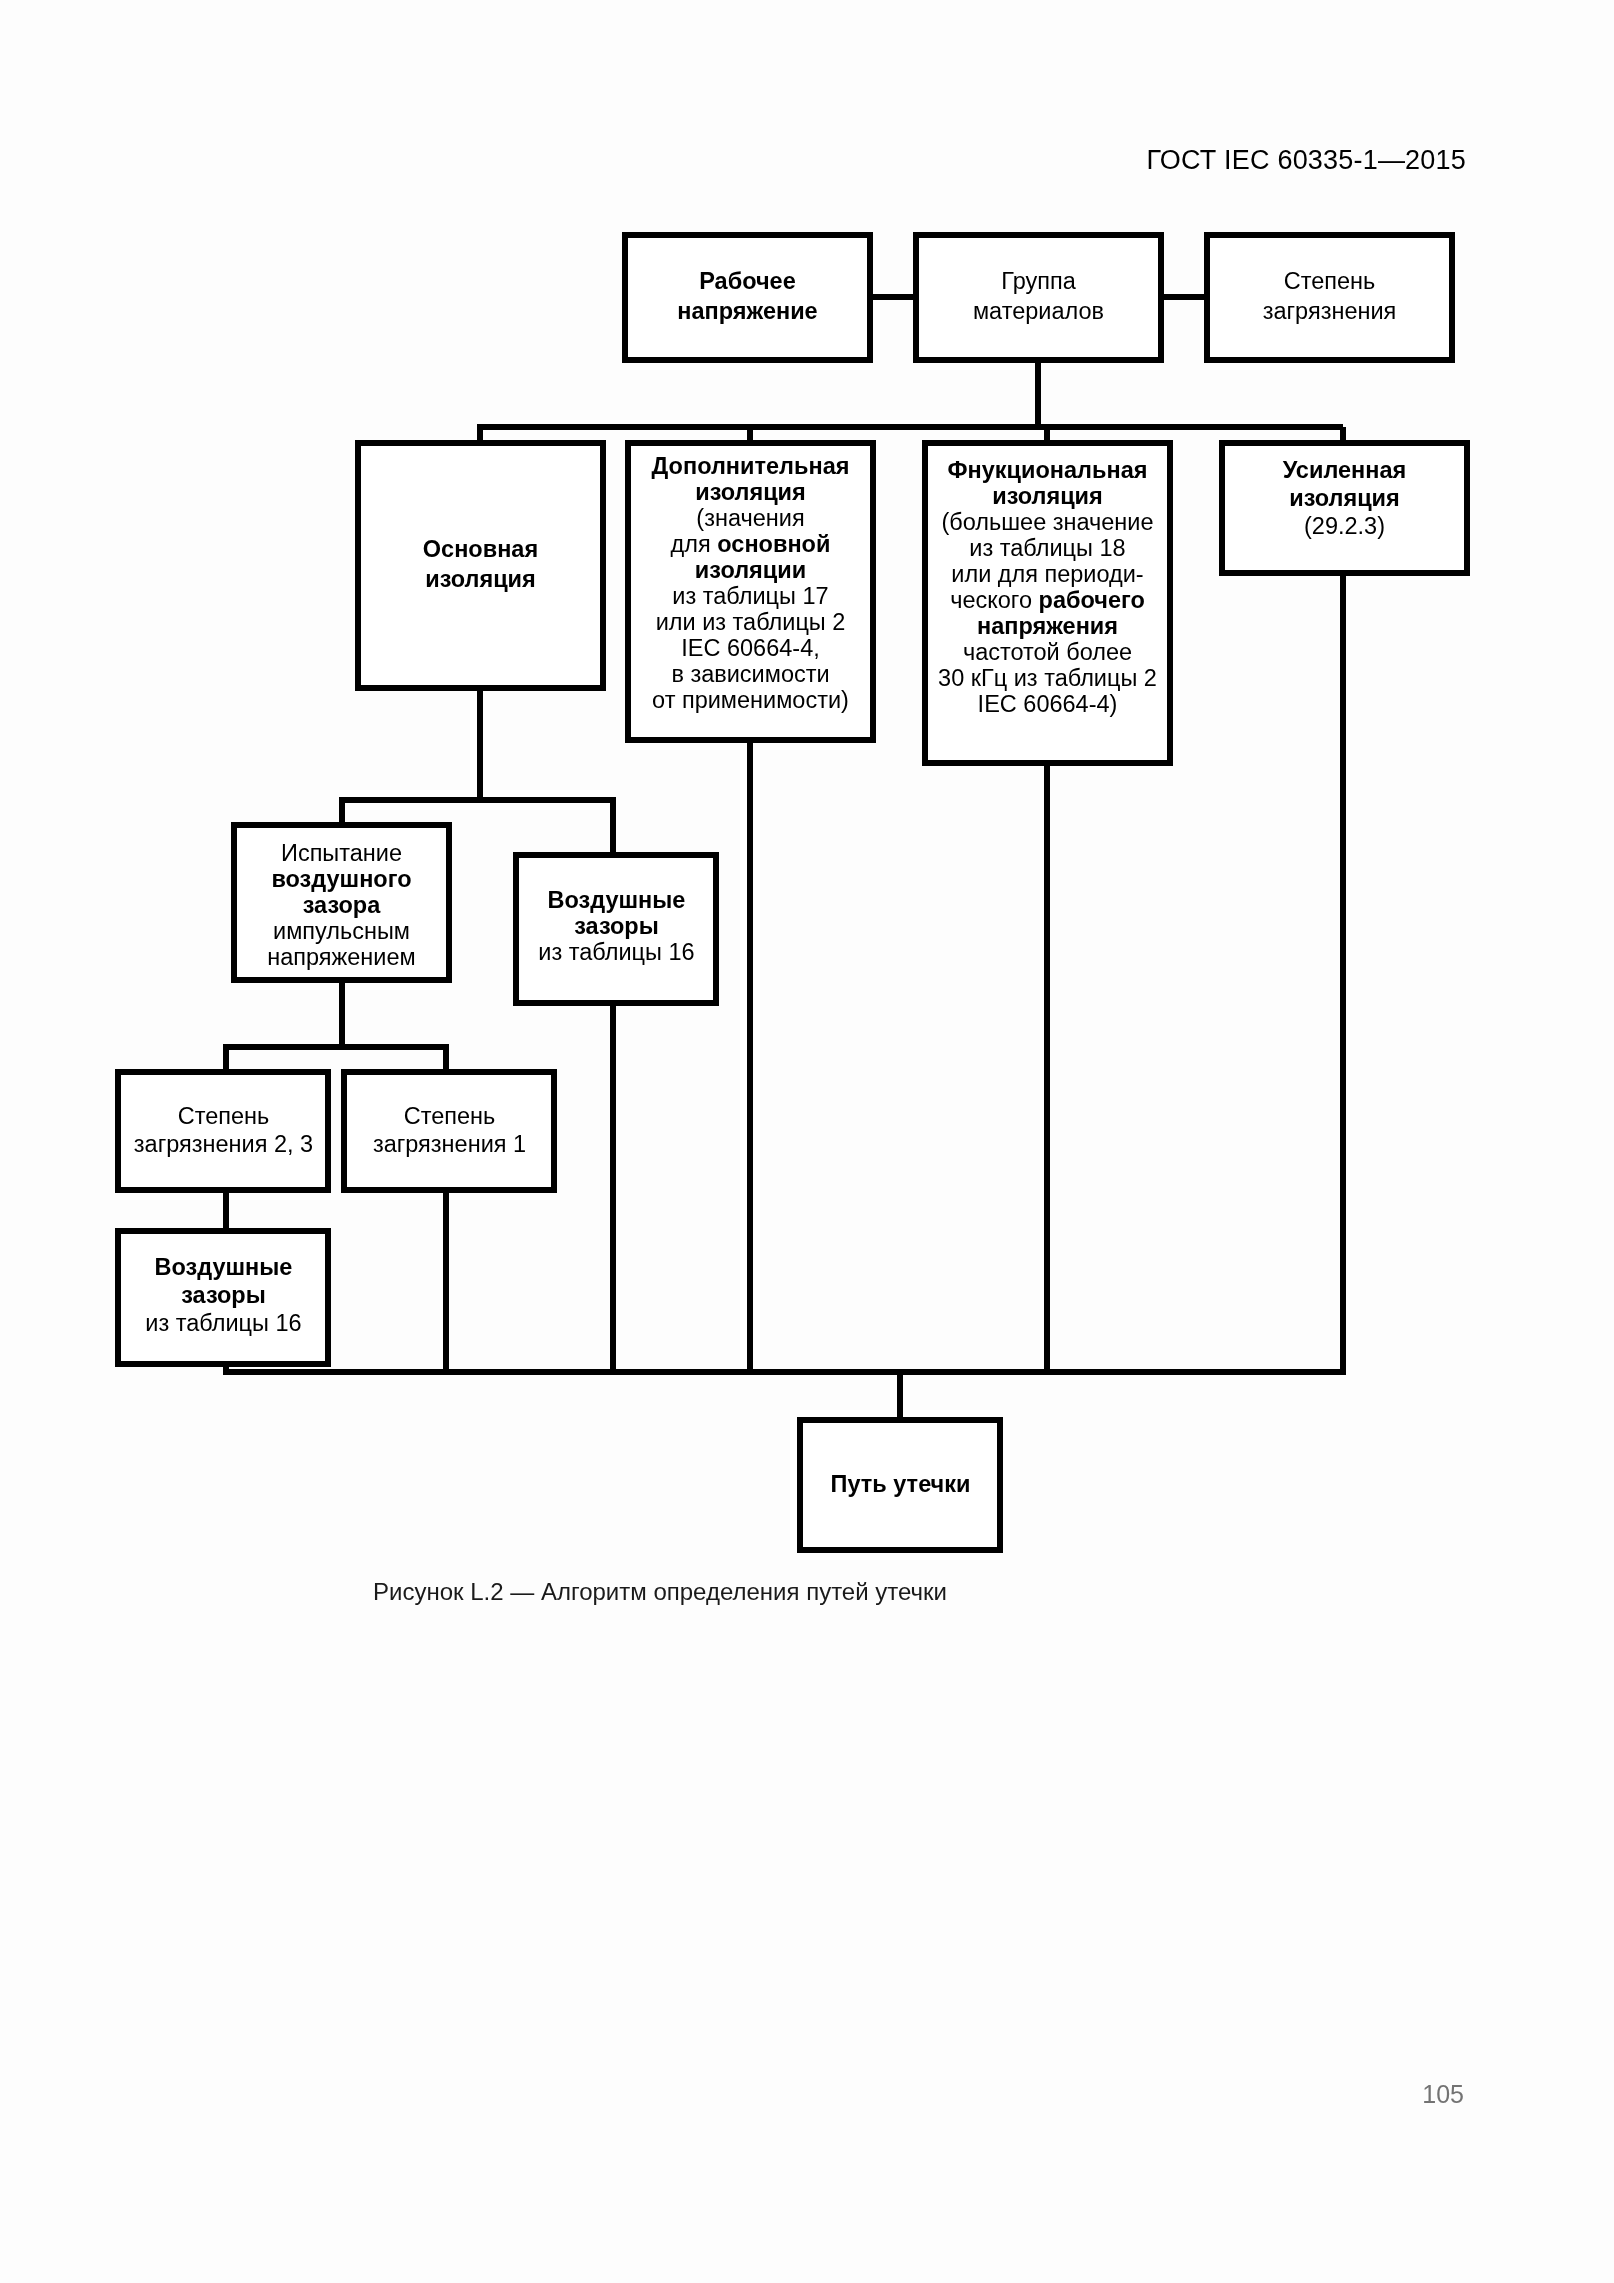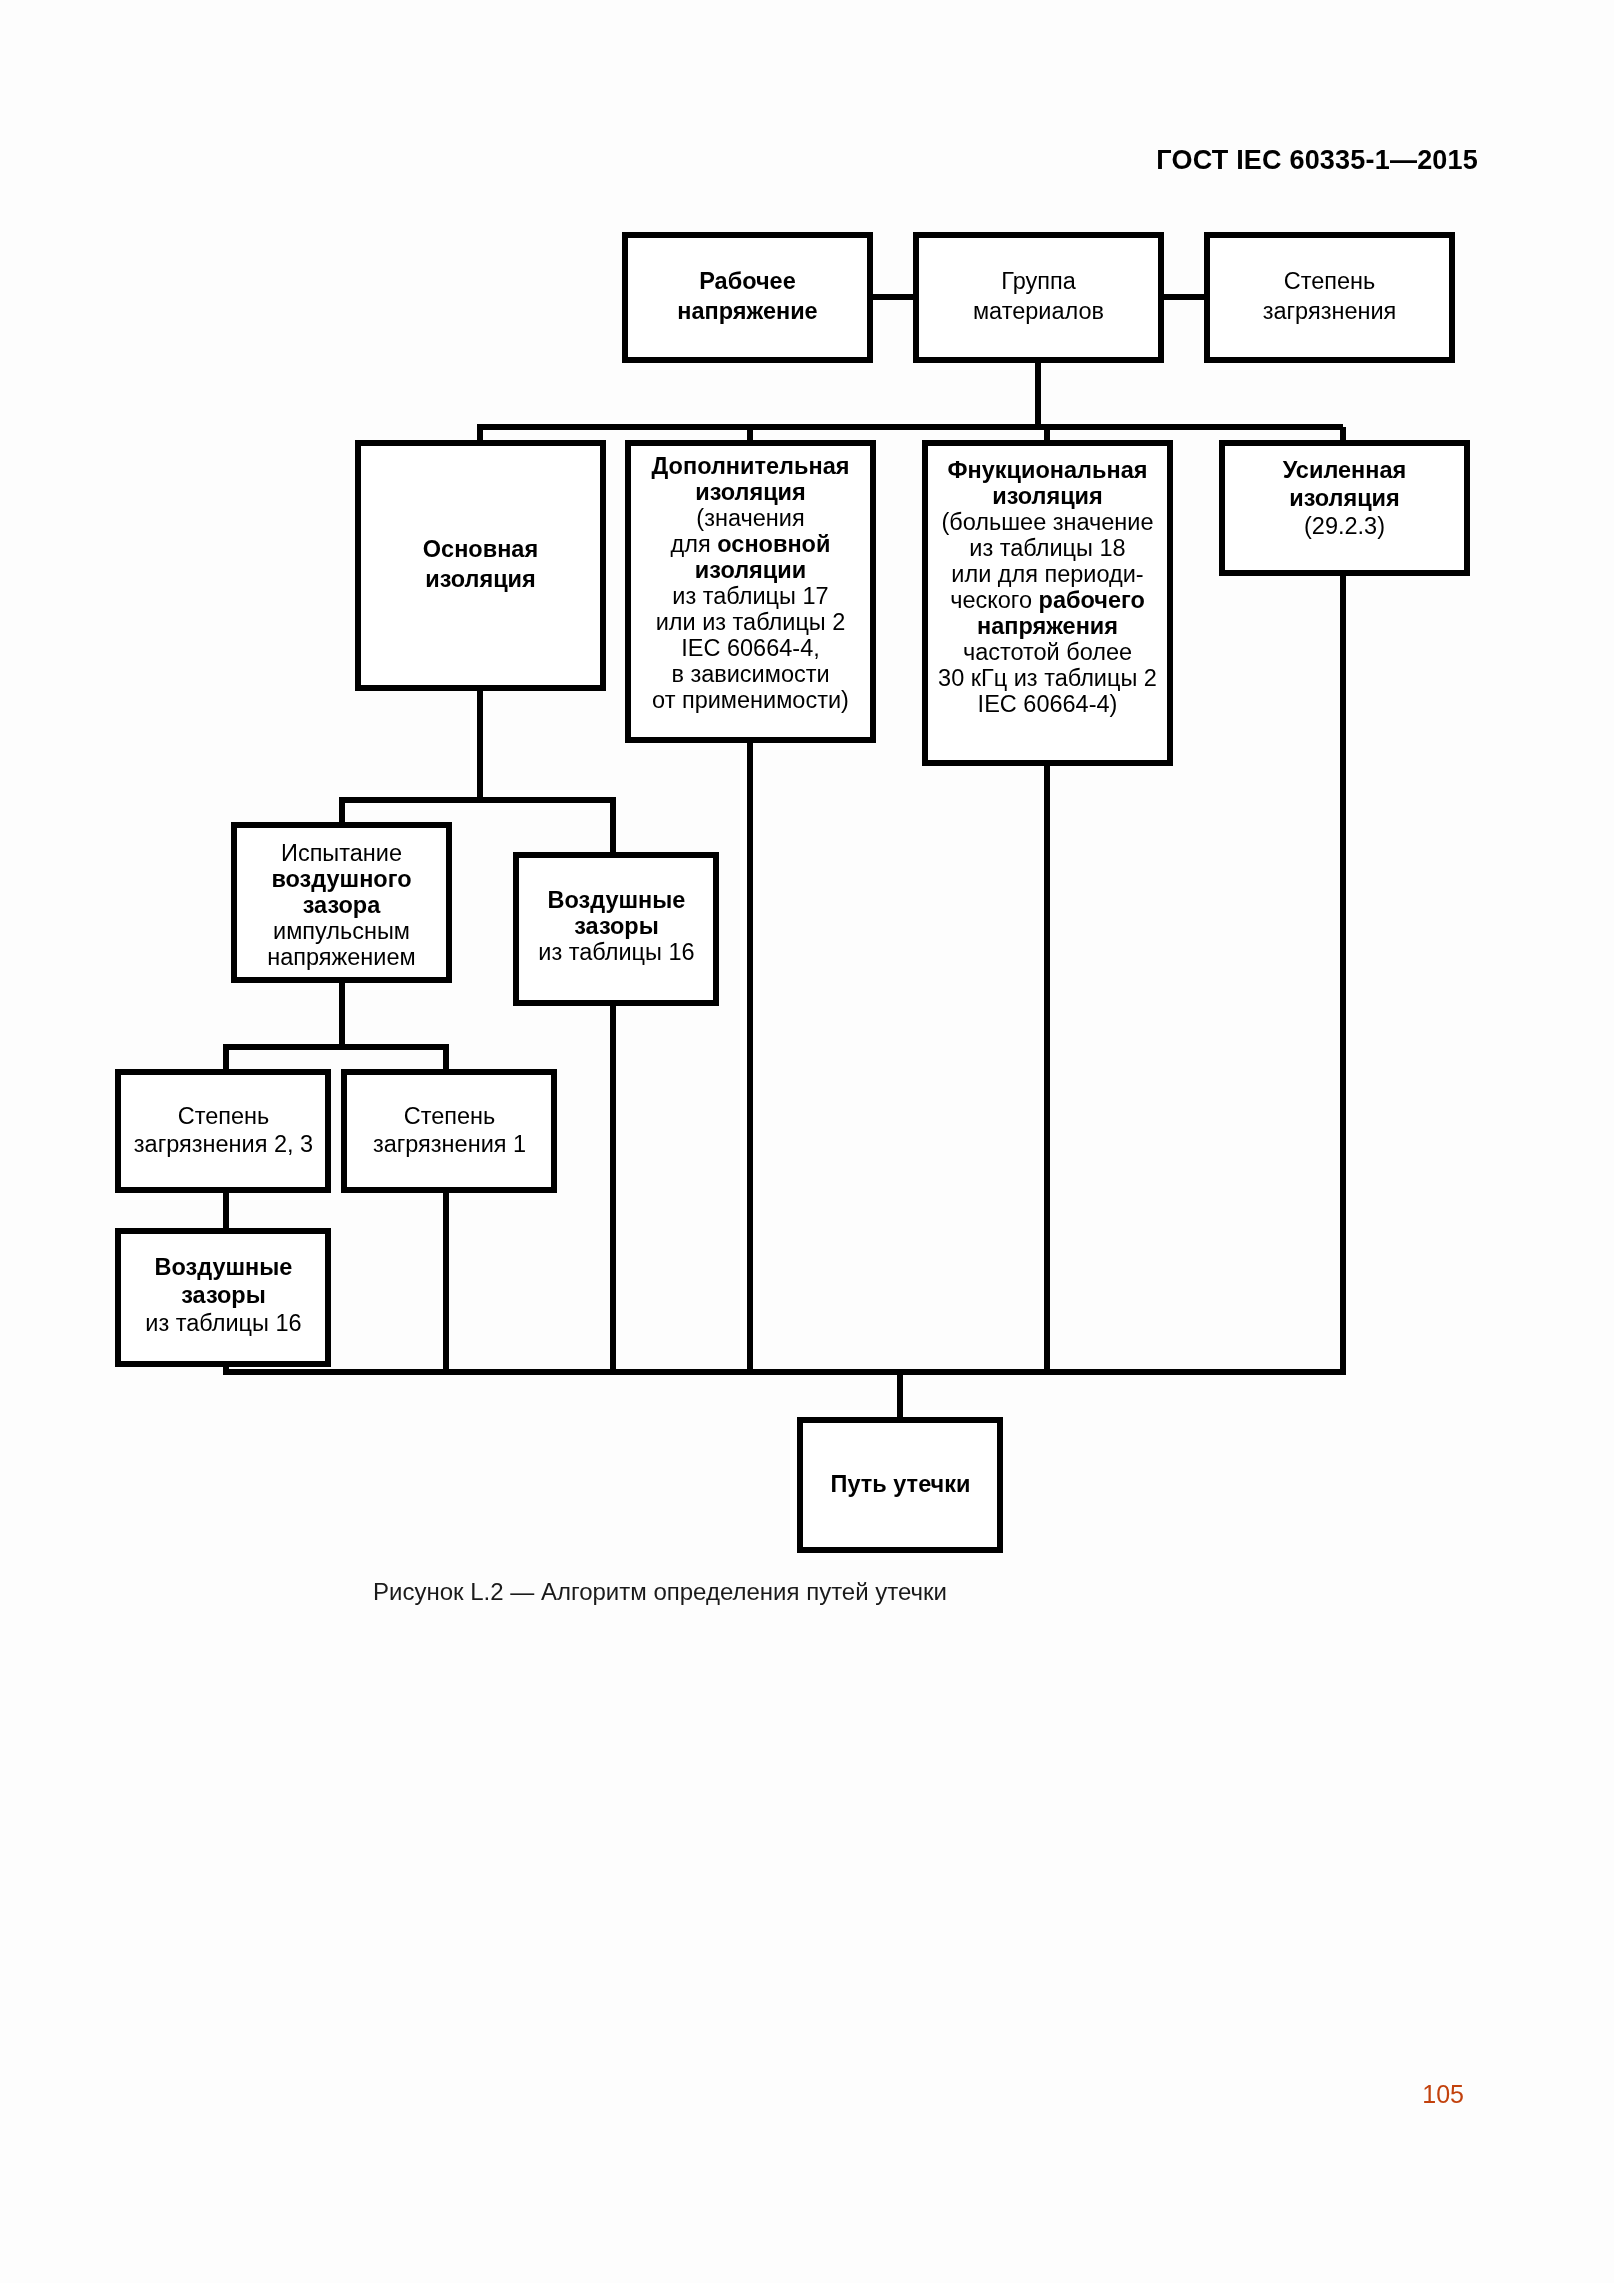--- a/index.html
+++ b/index.html
@@ -16,23 +16,23 @@
     overflow: hidden;
   }
   .page {
     position: absolute;
     inset: 0;
     background: #fdfdfd;
   }
   .header {
     position: absolute;
     top: 145px;
-    right: 136px;
+    right: 148px;
     font-size: 27px;
-    font-weight: bold;
+    font-weight: normal;
     letter-spacing: 0.2px;
     white-space: nowrap;
   }
   .figure-wrap {
     position: absolute;
     left: 0;
     top: 200px;
     width: 1422px;
     height: 1400px;
   }
@@ -48,21 +48,21 @@
     width: 1320px;
     text-align: center;
     font-size: 24px;
     color: #1a1a1a;
   }
   .page-number {
     position: absolute;
     top: 2080px;
     right: 150px;
     font-size: 25px;
-    color: #c2410c;
+    color: #737373;
   }
   svg.flow rect.node {
     fill: #ffffff;
     stroke: #000000;
     stroke-width: 6;
   }
   svg.flow line.link,
   svg.flow path.link {
     stroke: #000000;
     stroke-width: 6;

